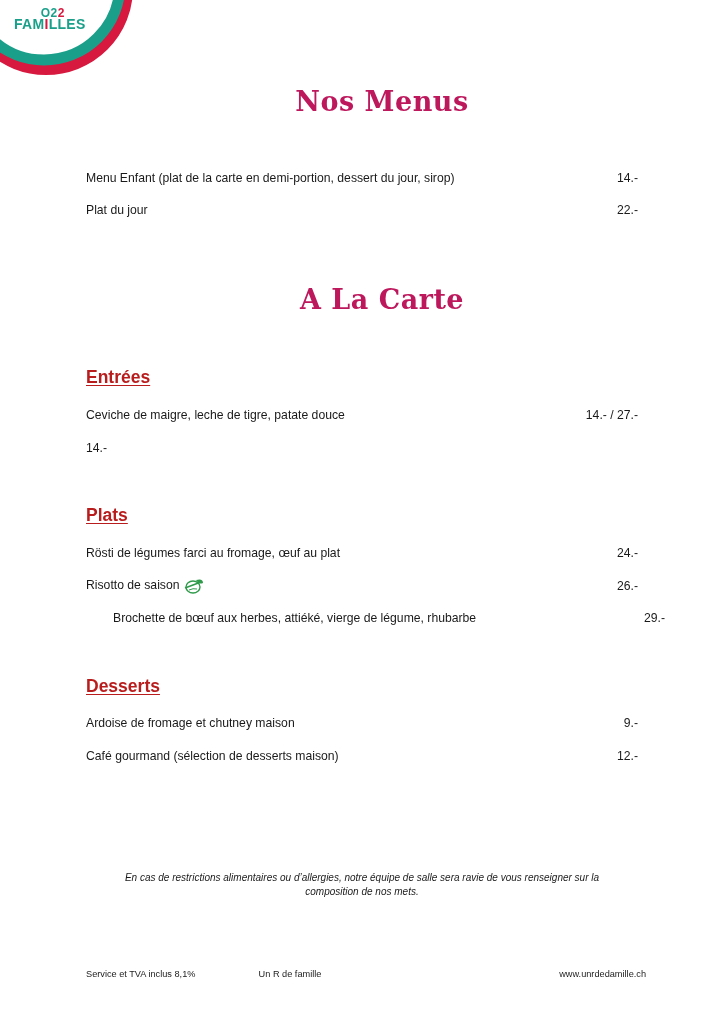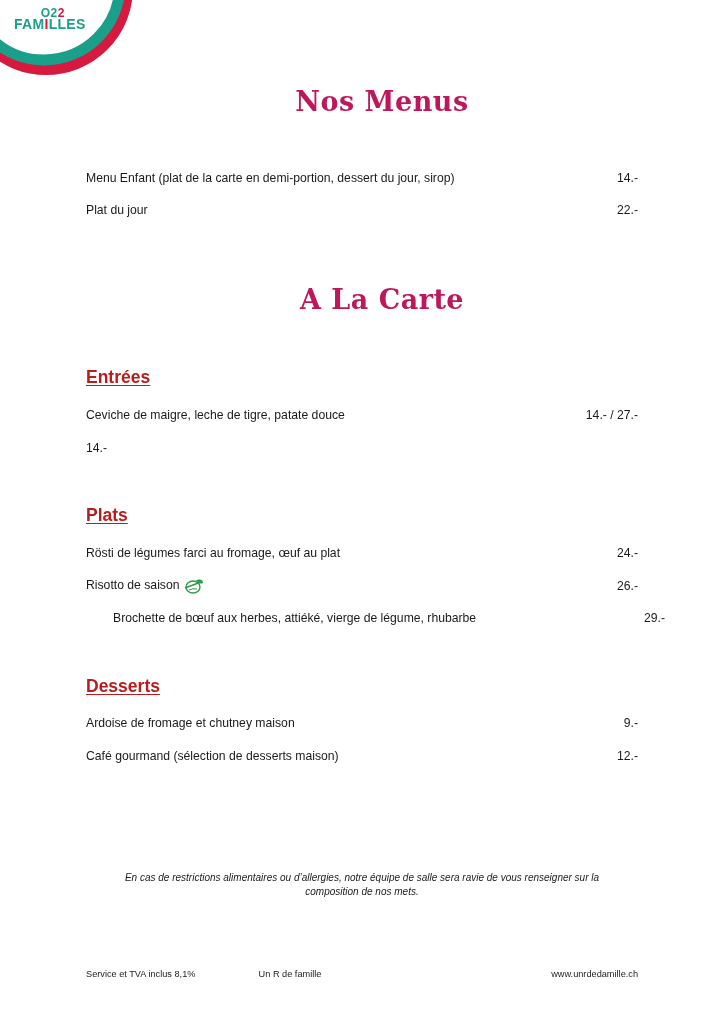--- a/index.html
+++ b/index.html
@@ -84,13 +84,13 @@
 </div>
 <div class="row" style="top:747px;">
   <span>Café gourmand (sélection de desserts maison)</span>
   <span class="price">12.-</span>
 </div>
 
 <div class="note">En cas de restrictions alimentaires ou d’allergies, notre équipe de salle sera ravie de vous renseigner sur la composition de nos mets.</div>
 
 <div class="footer" style="left:86px;">Service et TVA inclus 8,1%</div>
 <div class="footer" style="left:0; width:580px; text-align:center;">Un R de famille</div>
-<div class="footer" style="right:86px; text-align:right;">www.unrdedamille.ch</div>
+<div class="footer" style="right:78px; text-align:right;">www.unrdedamille.ch</div>
 
 </body></html>

